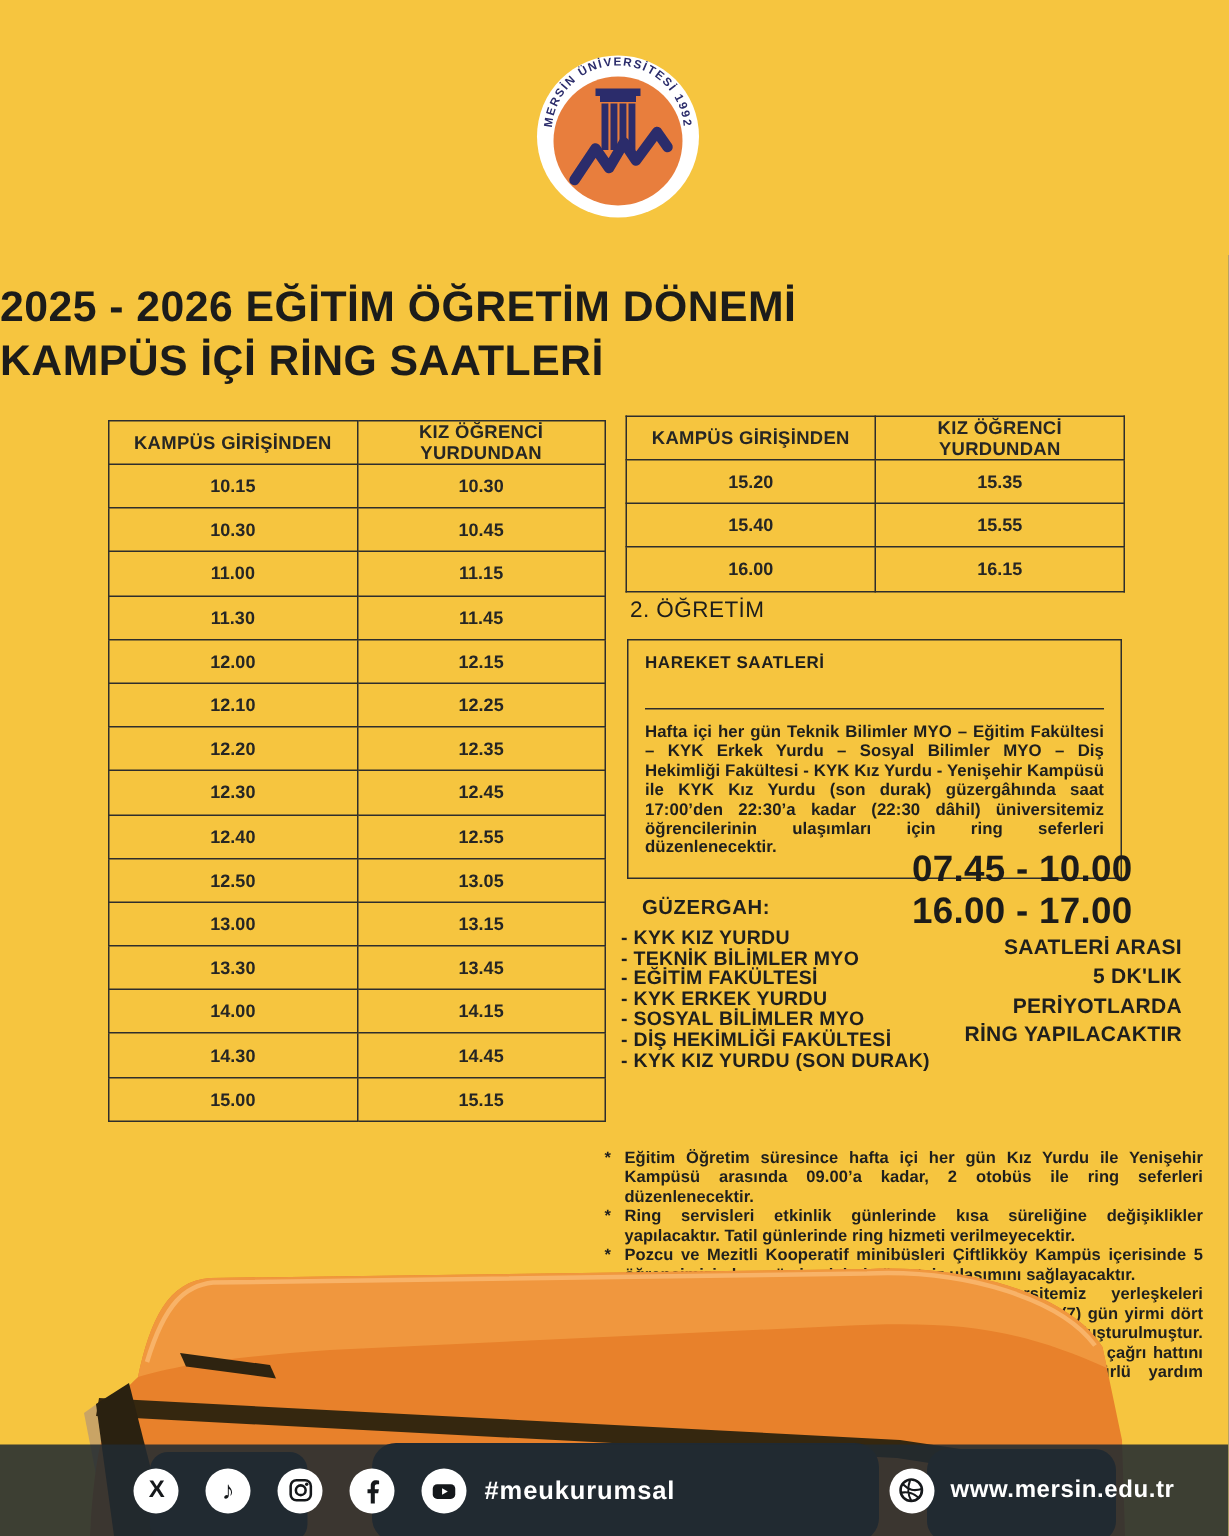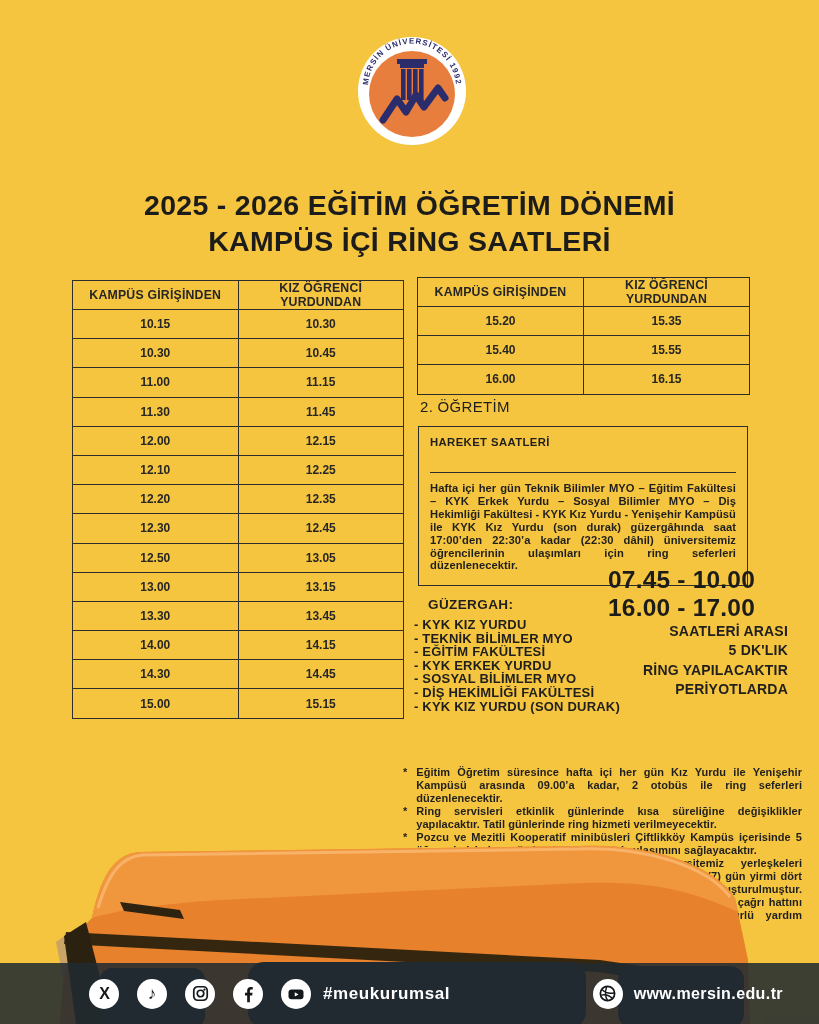--- a/index.html
+++ b/index.html
@@ -5,21 +5,21 @@
   html,body{margin:0;padding:0;background:#888;}
   .poster{
     position:relative;width:819px;height:1024px;margin:0 auto;
     background:#F6C53F;overflow:hidden;
     font-family:"Liberation Sans",sans-serif;color:#1F1F1D;
   }
   
   .logo{position:absolute;left:357px;top:36px;width:110px;height:110px;}
   
   .title{
-    position:absolute;left:0;right:0;top:168px;text-align:center;
+    position:absolute;left:0;right:0;top:168px;
     font-size:28.5px;font-weight:800;line-height:36px;color:#1C1C1A;letter-spacing:.3px;
   }
   .title span{display:block;}
   
   .table-wrap{position:absolute;}
   .table-left{left:72px;top:280px;width:332px;}
   .table-right{left:417px;top:277px;width:333px;}
   .table-wrap table{border-collapse:collapse;width:100%;table-layout:fixed;}
   .table-wrap th,.table-wrap td{
     border:1.5px solid #2E2E2C;text-align:center;vertical-align:middle;
@@ -141,20 +141,24 @@
           <tr>
             <td>12.20</td>
             <td>12.35</td>
           </tr>
 
           <tr>
             <td>12.30</td>
             <td>12.45</td>
           </tr>
 
+          <tr>
+            <td>12.40</td>
+            <td>12.55</td>
+          </tr>
 
           <tr>
             <td>12.50</td>
             <td>13.05</td>
           </tr>
 
           <tr>
             <td>13.00</td>
             <td>13.15</td>
           </tr>
@@ -239,23 +243,23 @@
 
   <div class="interval">
     <div class="time">07.45 - 10.00</div>
     <div class="time">16.00 - 17.00</div>
     <div class="interval-note">
 
         <div>SAATLERİ ARASI</div>
 
         <div>5 DK'LIK</div>
 
+        <div>PERİYOTLARDA</div>
+
         <div>RİNG YAPILACAKTIR</div>
-
-        <div>PERİYOTLARDA</div>
       </div>
   </div>
 
   <ul class="footnotes">
 
       <li>
         <span class="fn-marker">*</span>
         <p class="fn-text">Eğitim Öğretim süresince hafta içi her gün Kız Yurdu ile Yenişehir Kampüsü arasında 09.00’a kadar, 2 otobüs ile ring seferleri düzenlenecektir.</p>
       </li>
 

